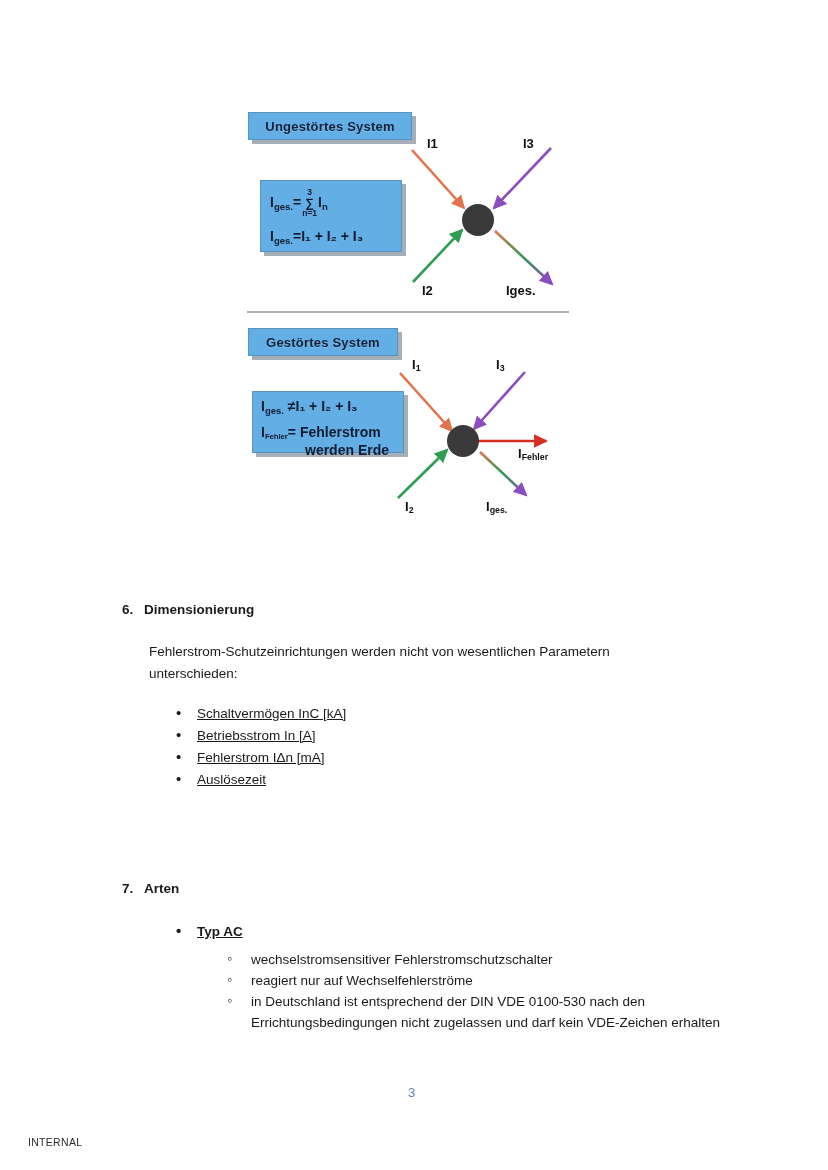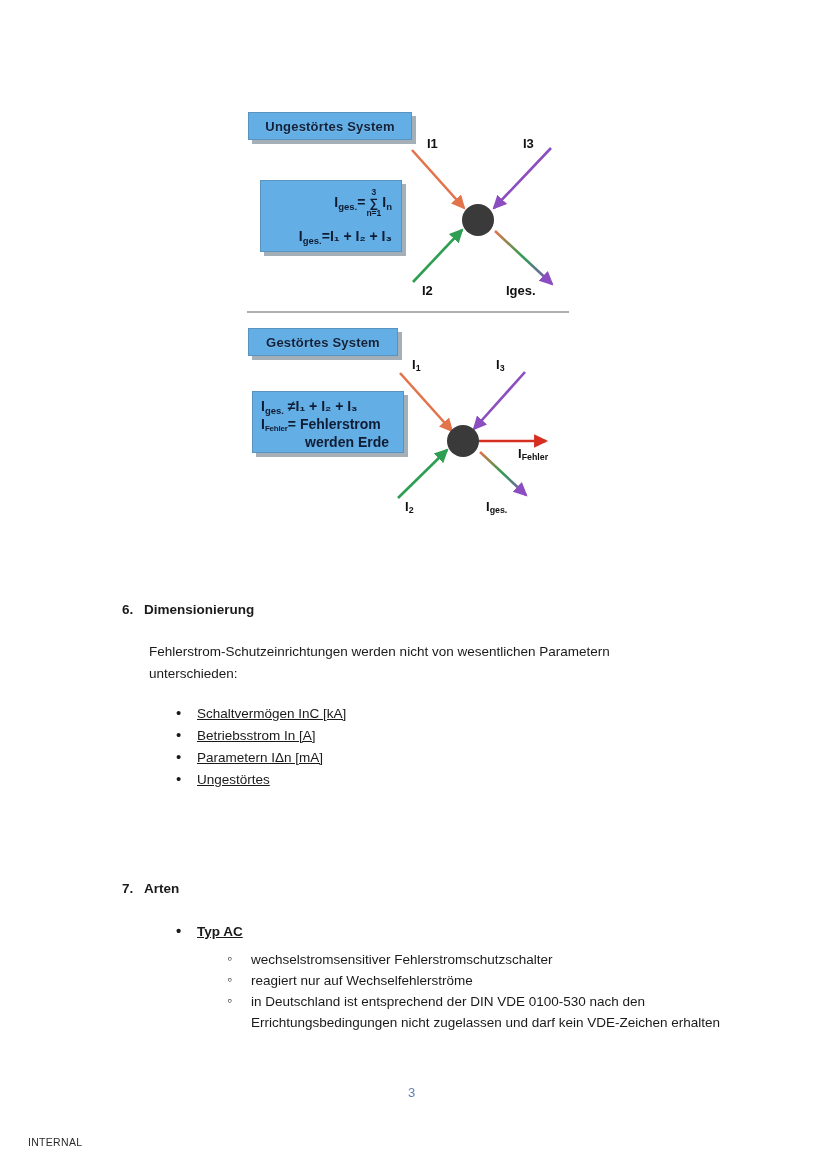--- a/index.html
+++ b/index.html
@@ -65,30 +65,29 @@
     background: #63AEE4;
     border: 1px solid #5a93bd;
     box-shadow: 4px 4px 0 rgba(90,110,125,0.55);
     color: #0f1c33;
     font-weight: bold;
     box-sizing: border-box;
   }
   .formulabox-1 {
     left: 20px; top: 80px; width: 142px; height: 72px;
     padding: 8px 9px 0 9px;
-    text-align: right;
   }
   .formulabox-2 {
     left: 12px; top: 66px; width: 152px; height: 62px;
     padding: 7px 8px 0 8px;
   }
 
   .frow { font-size: 14px; line-height: 1.05; white-space: nowrap; }
   .frow-2 { margin-top: 11px; }
-  .frow-b2 { margin-top: 1px; display: flex; align-items: center; }
+  .frow-b2 { margin-top: 9px; display: flex; align-items: center; }
   sub { font-size: 0.68em; vertical-align: -0.28em; font-weight: bold; }
 
   .sigma {
     display: inline-flex;
     flex-direction: column;
     align-items: center;
     vertical-align: middle;
     line-height: 1;
     margin: 0 1px;
     position: relative;
@@ -288,22 +287,22 @@
 
   <div class="heading" style="left:122px; top:602px;">
     <span class="num">6.</span><span>Dimensionierung</span>
   </div>
 
   <div class="para" style="left:149px; top:641px;">Fehlerstrom-Schutzeinrichtungen werden nicht von wesentlichen Parametern unterschieden:</div>
 
   <div class="ul-block" style="left:172px; top:703px; width:420px;">
     <div class="li">Schaltvermögen InC [kA]</div>
     <div class="li">Betriebsstrom In [A]</div>
-    <div class="li">Parametern IΔn [mA]</div>
-    <div class="li">Ungestörtes</div>
+    <div class="li">Fehlerstrom IΔn [mA]</div>
+    <div class="li">Auslösezeit</div>
   </div>
 
   <div class="heading" style="left:122px; top:881px;">
     <span class="num">7.</span><span>Arten</span>
   </div>
 
   <div class="ul-block" style="left:172px; top:921px; width:520px;">
     <div class="li li-bold">Typ AC</div>
     <div style="margin-top:6px; margin-left:53px;">
       <div class="li2">wechselstromsensitiver Fehlerstromschutzschalter</div>

